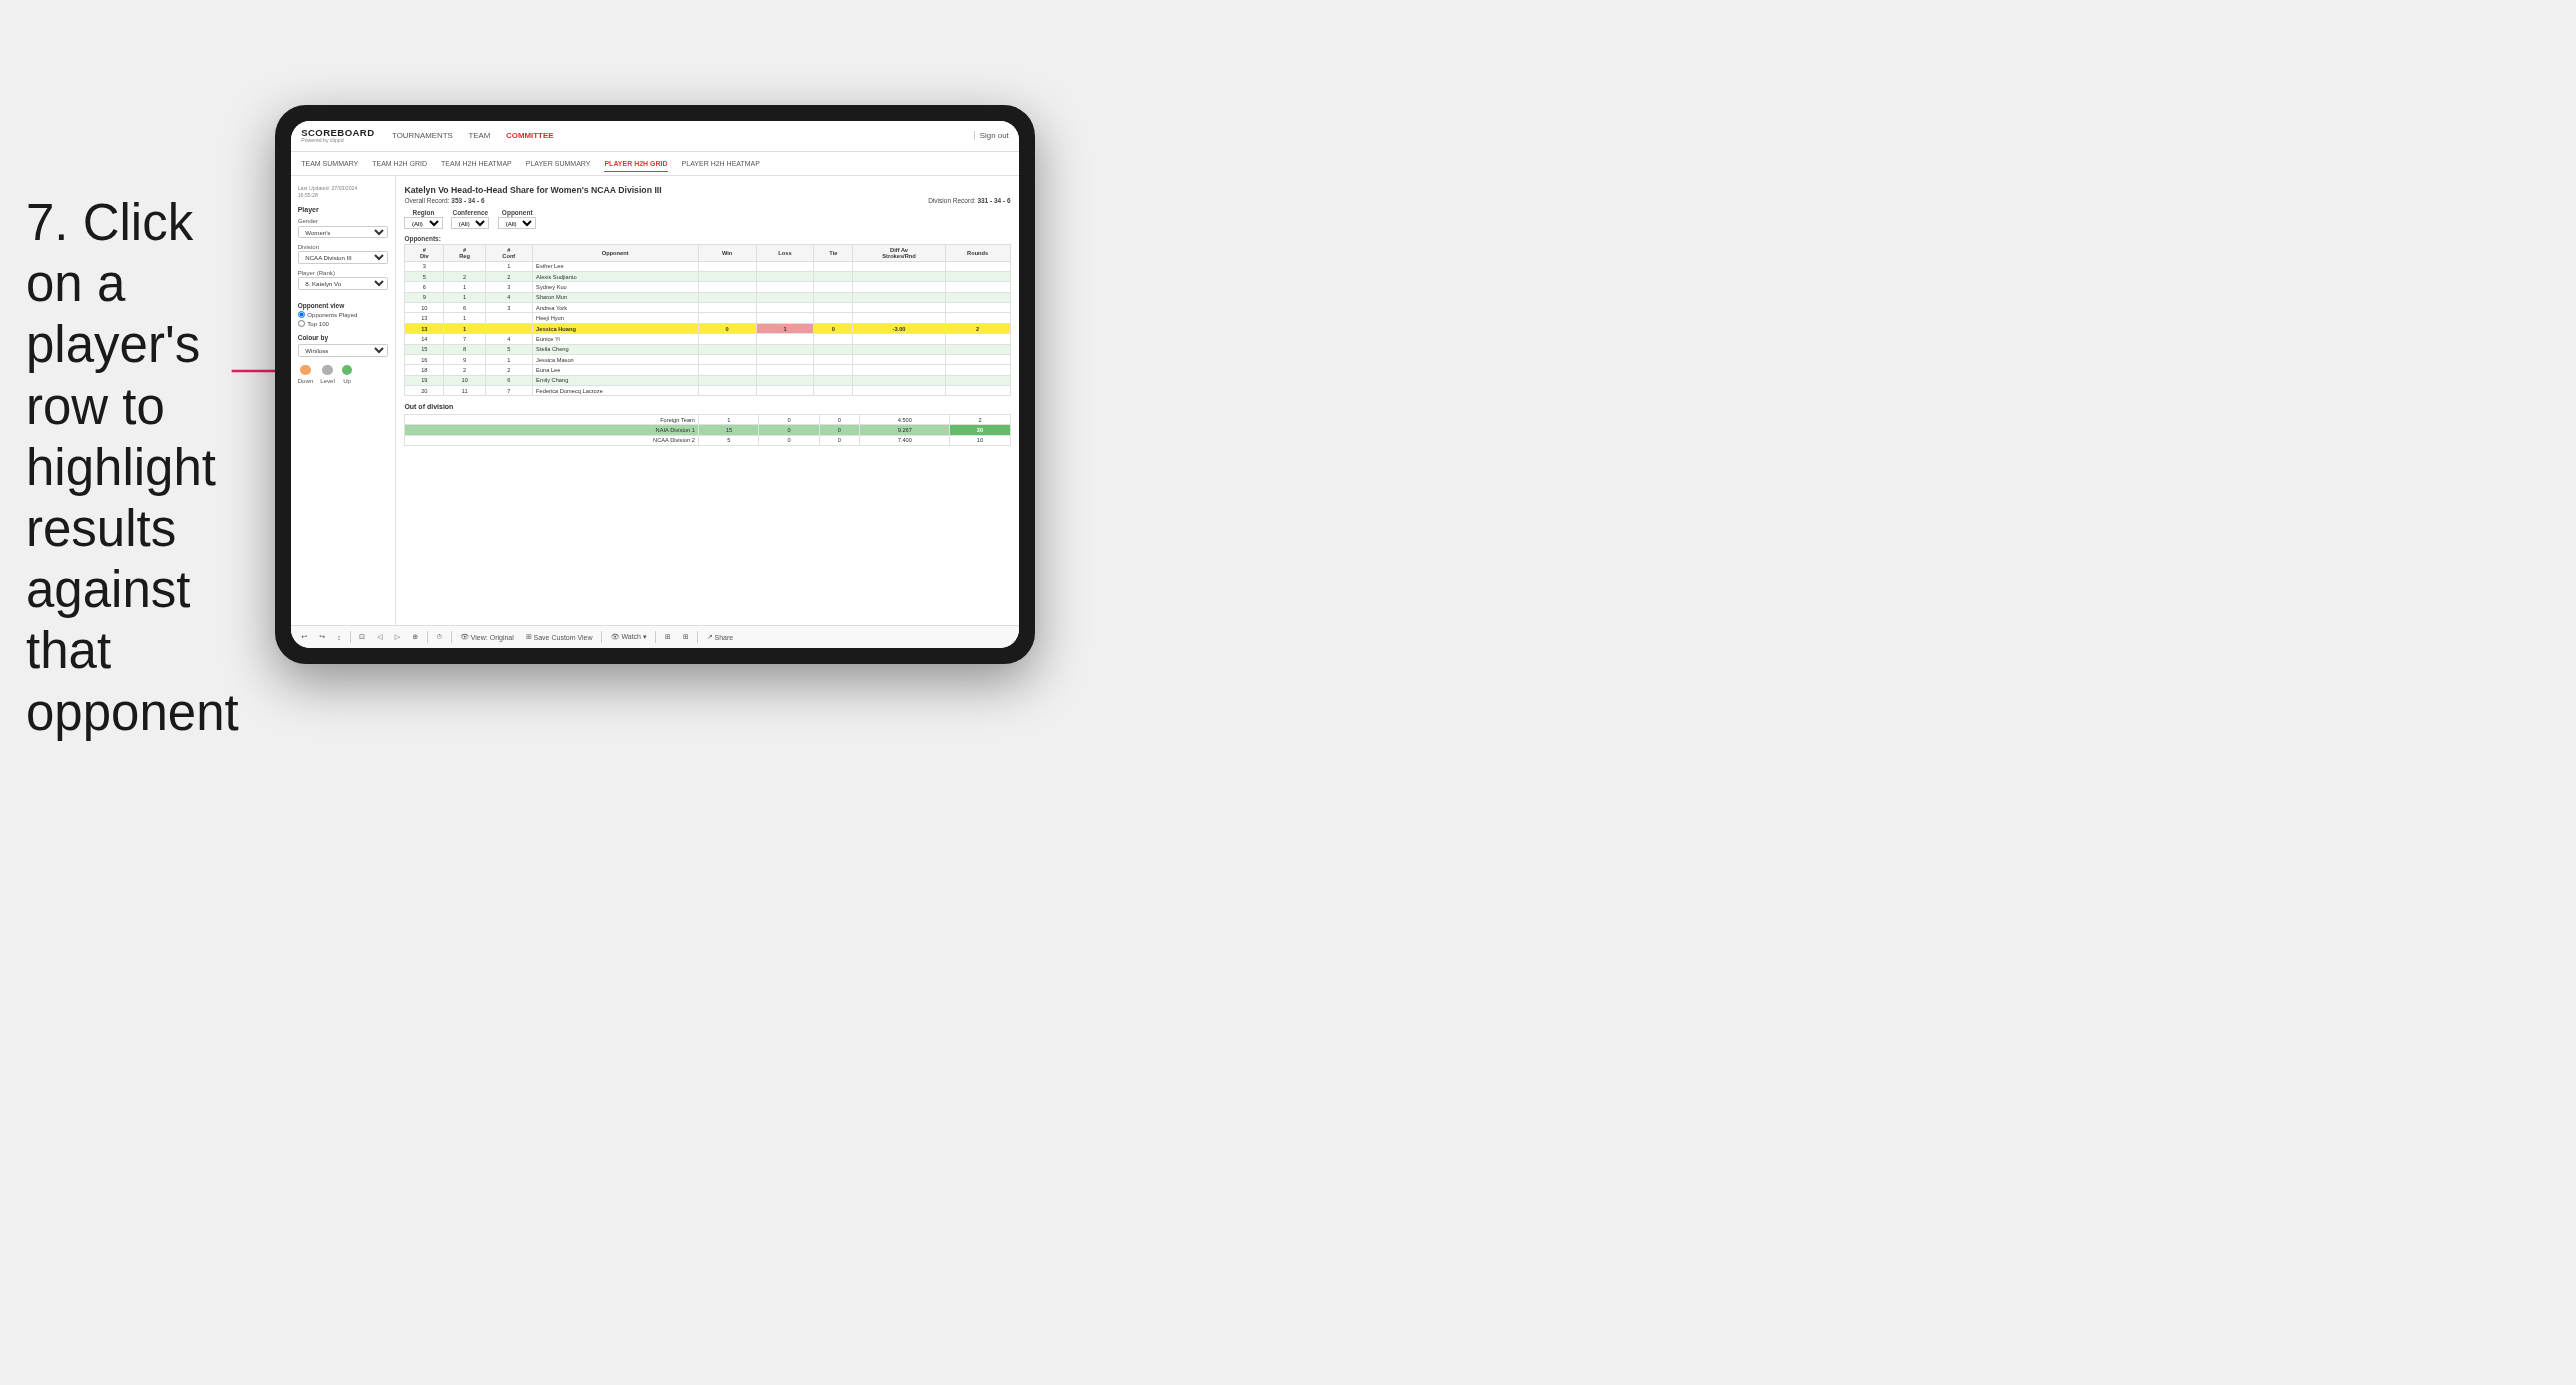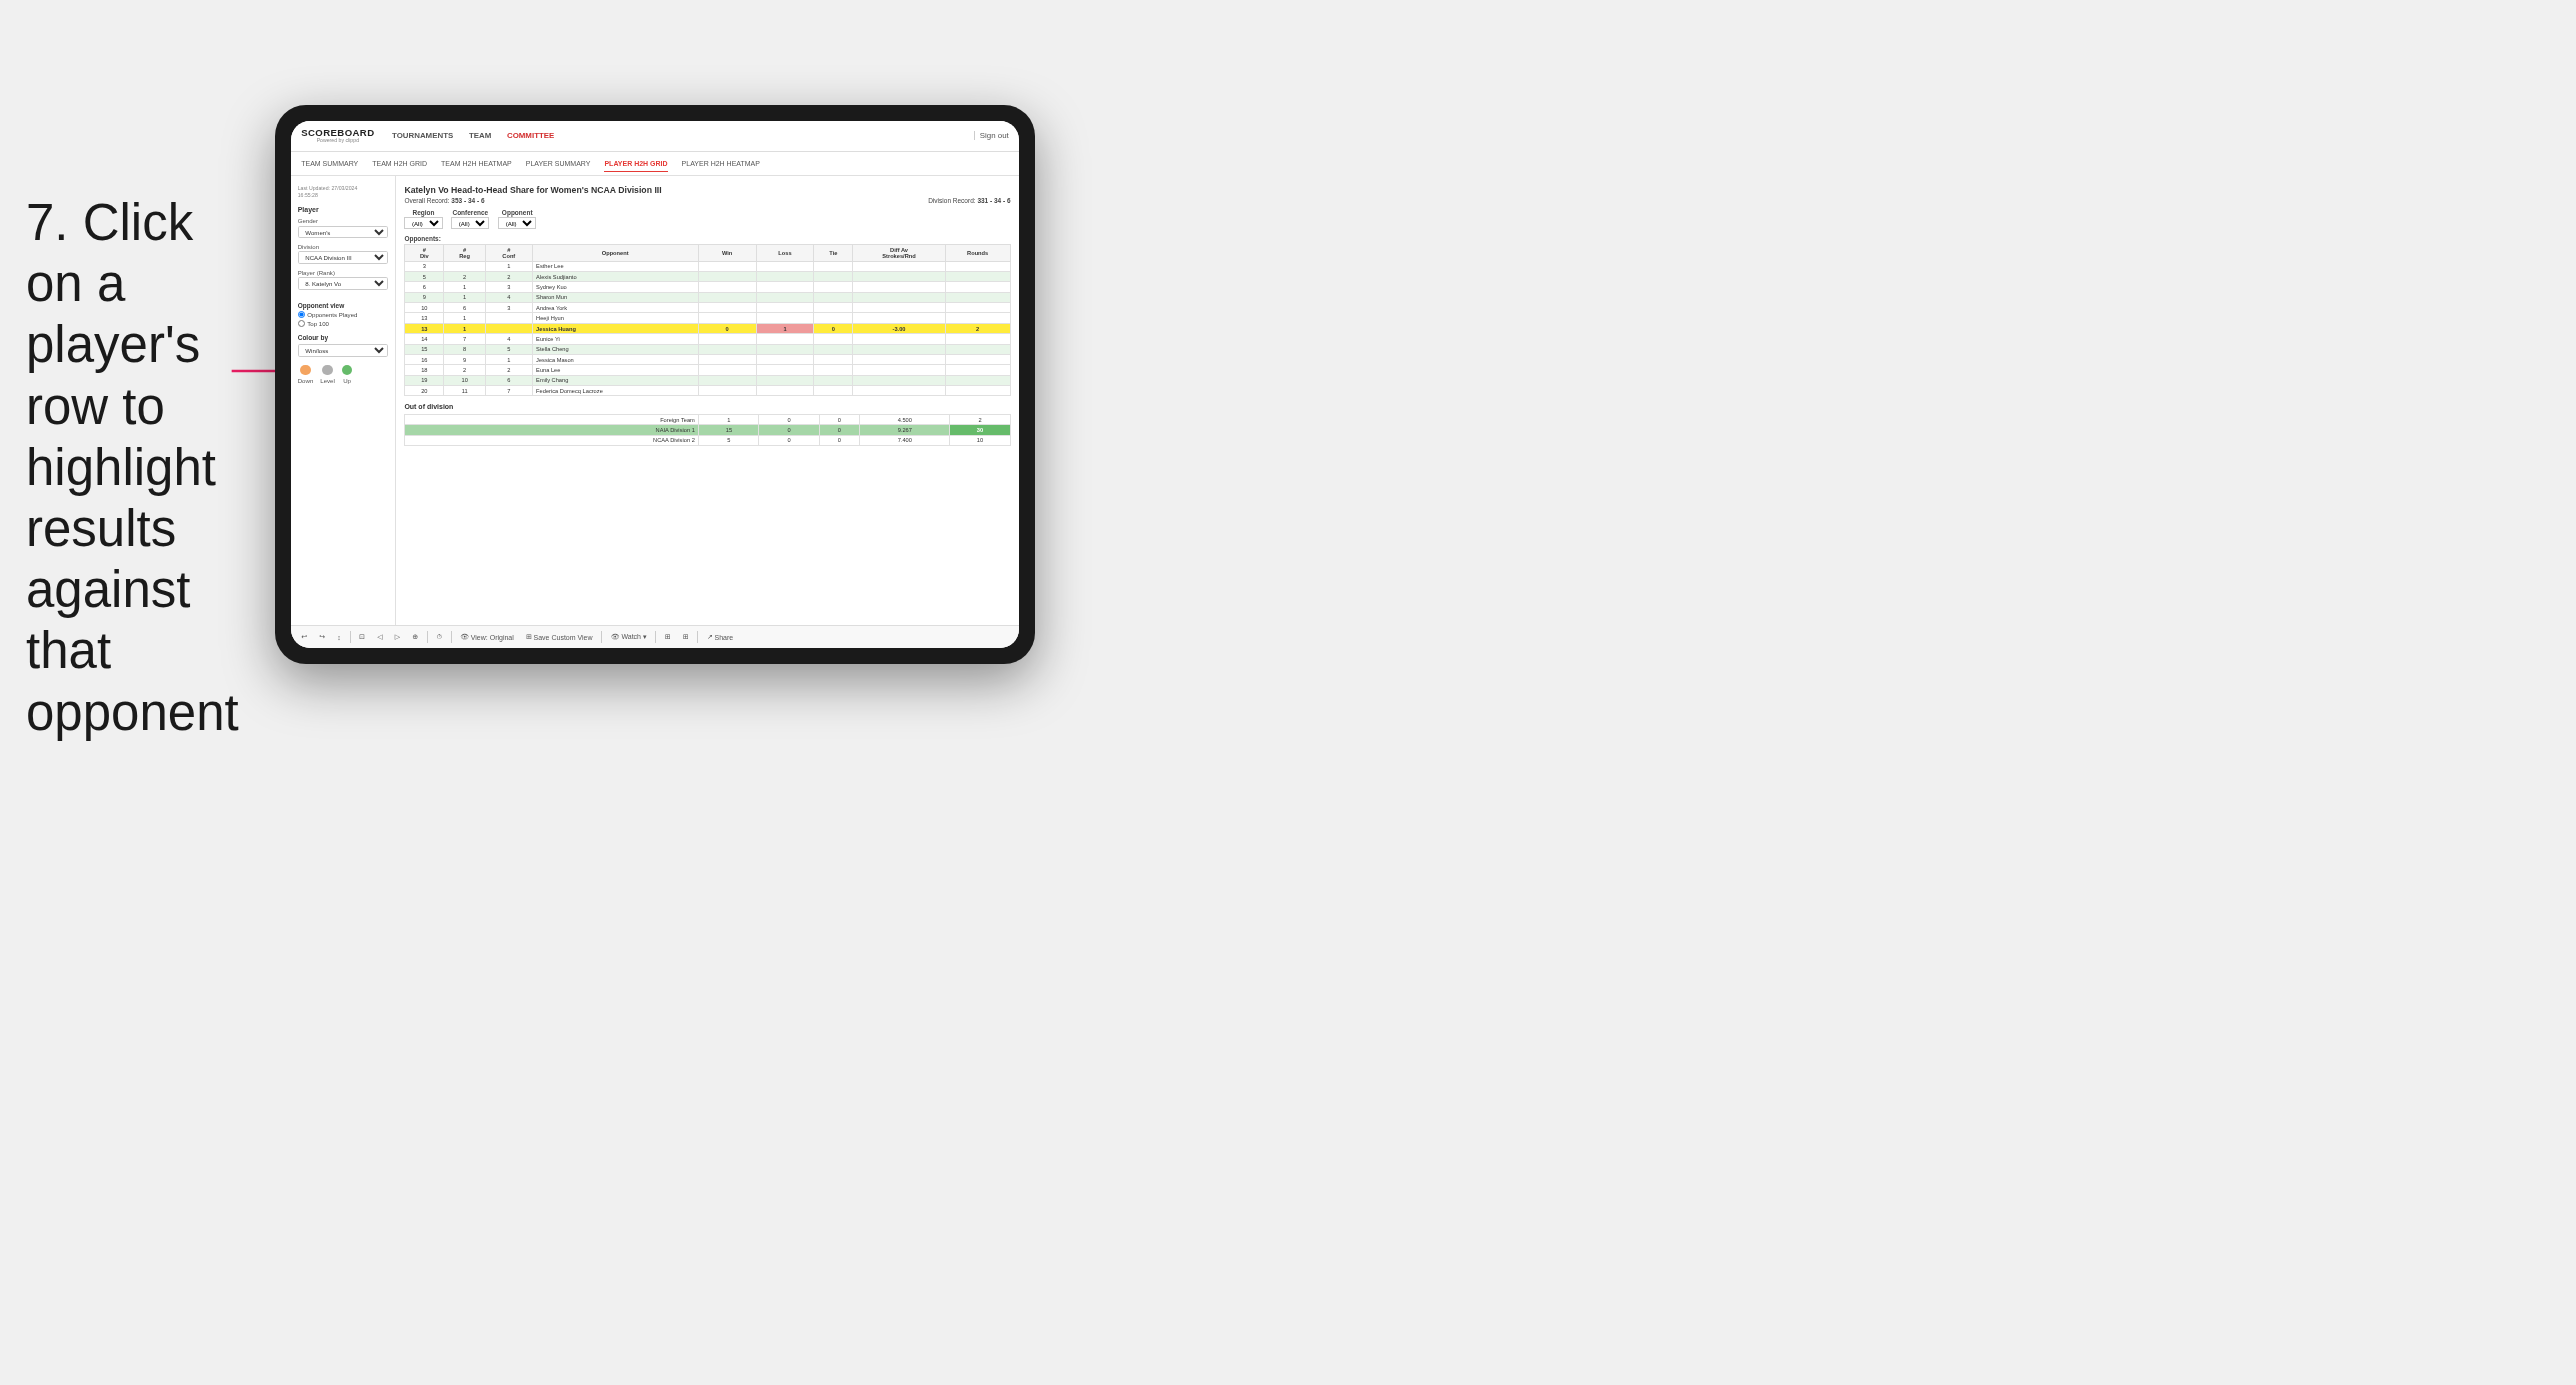--- a/index.html
+++ b/index.html
@@ -43,21 +43,20 @@
       align-items: center;
       padding: 0 10.5px;
       height: 31px;
       flex-shrink: 0;
     }
 
     .logo-area {
       display: flex;
       flex-direction: column;
       margin-right: 17.5px;
-      align-items: center;
     }
 
     .logo-text {
       font-size: 9.6px;
       font-weight: 900;
       color: #222;
       letter-spacing: 0.4px;
       line-height: 1;
     }
 
@@ -70,21 +69,21 @@
     .nav-links {
       display: flex;
       gap: 15.7px;
       flex: 1;
     }
 
     .nav-link {
       font-size: 7.9px;
       color: #555;
       cursor: pointer;
-      font-weight: 700;
+      font-weight: 400;
       padding: 1.7px 0;
     }
 
     .nav-link.active {
       color: #d32f2f;
       font-weight: 700;
     }
 
     .sign-out {
       font-size: 7.9px;

